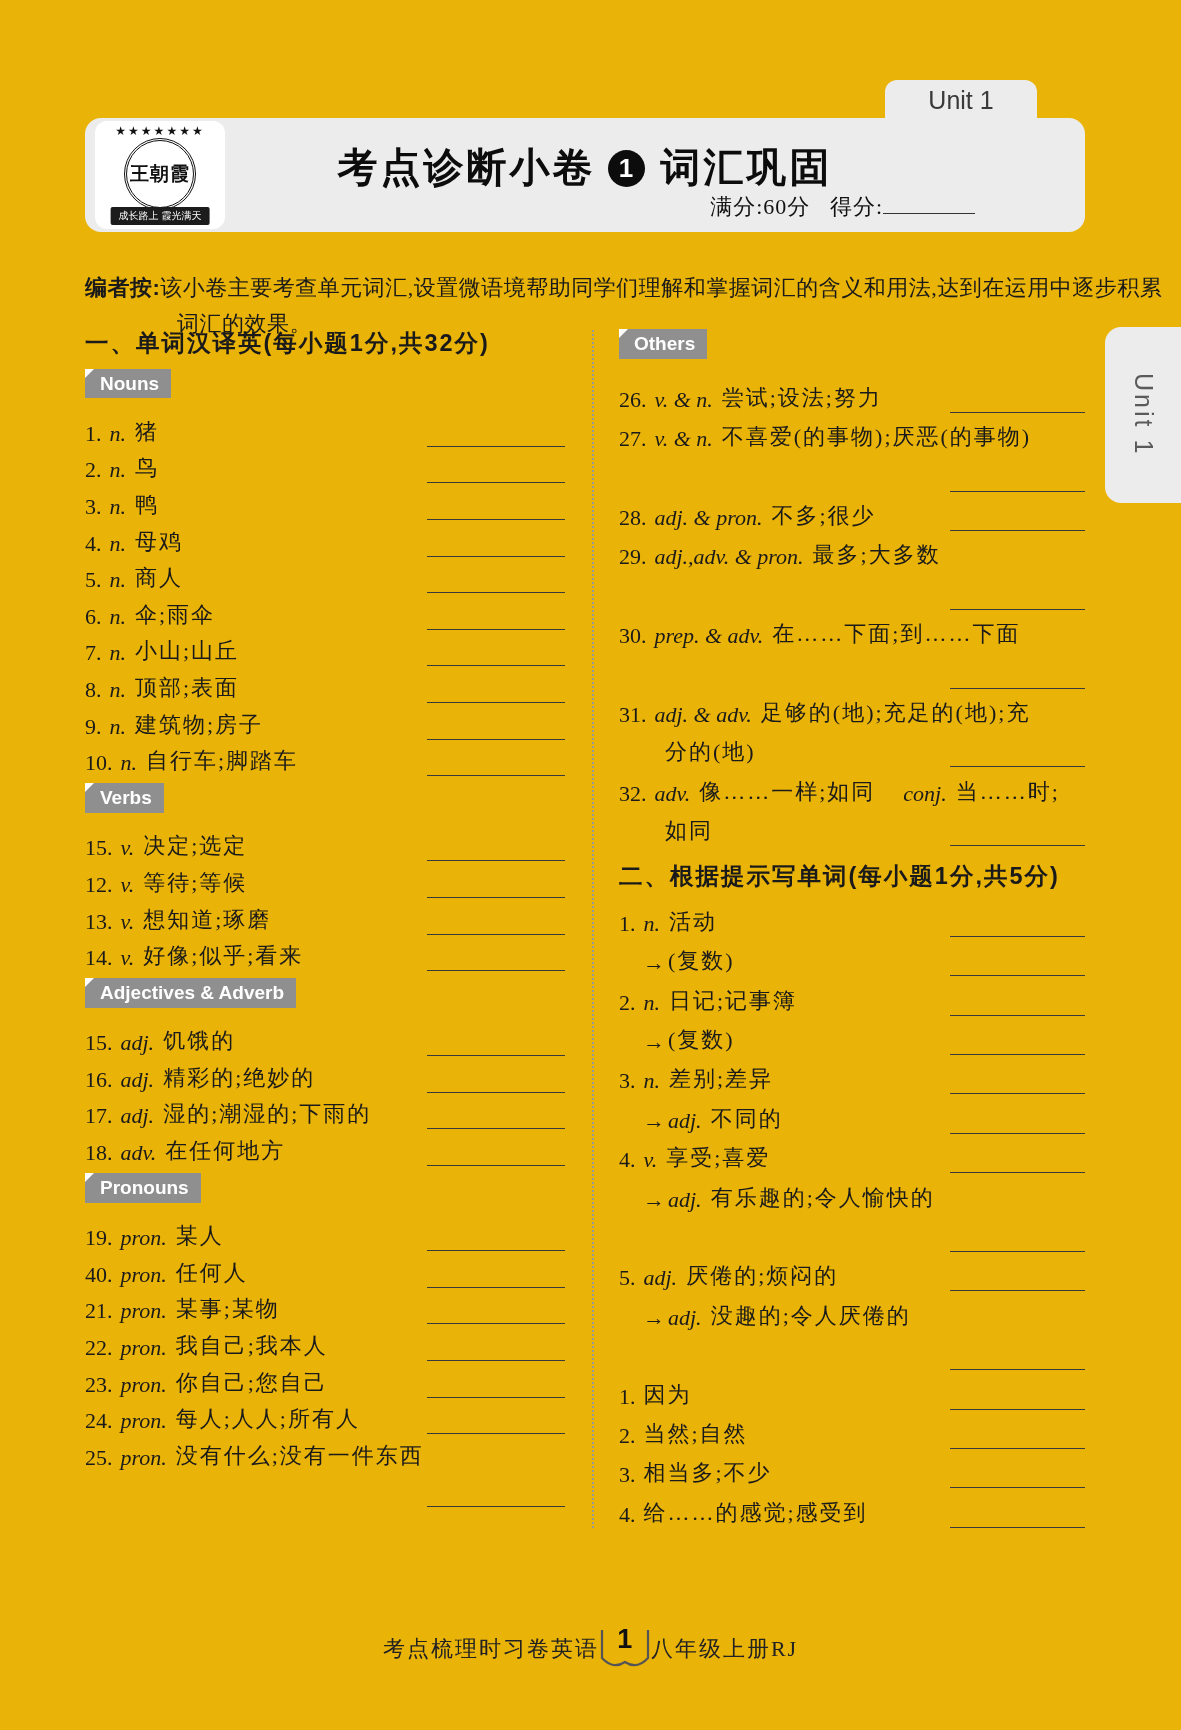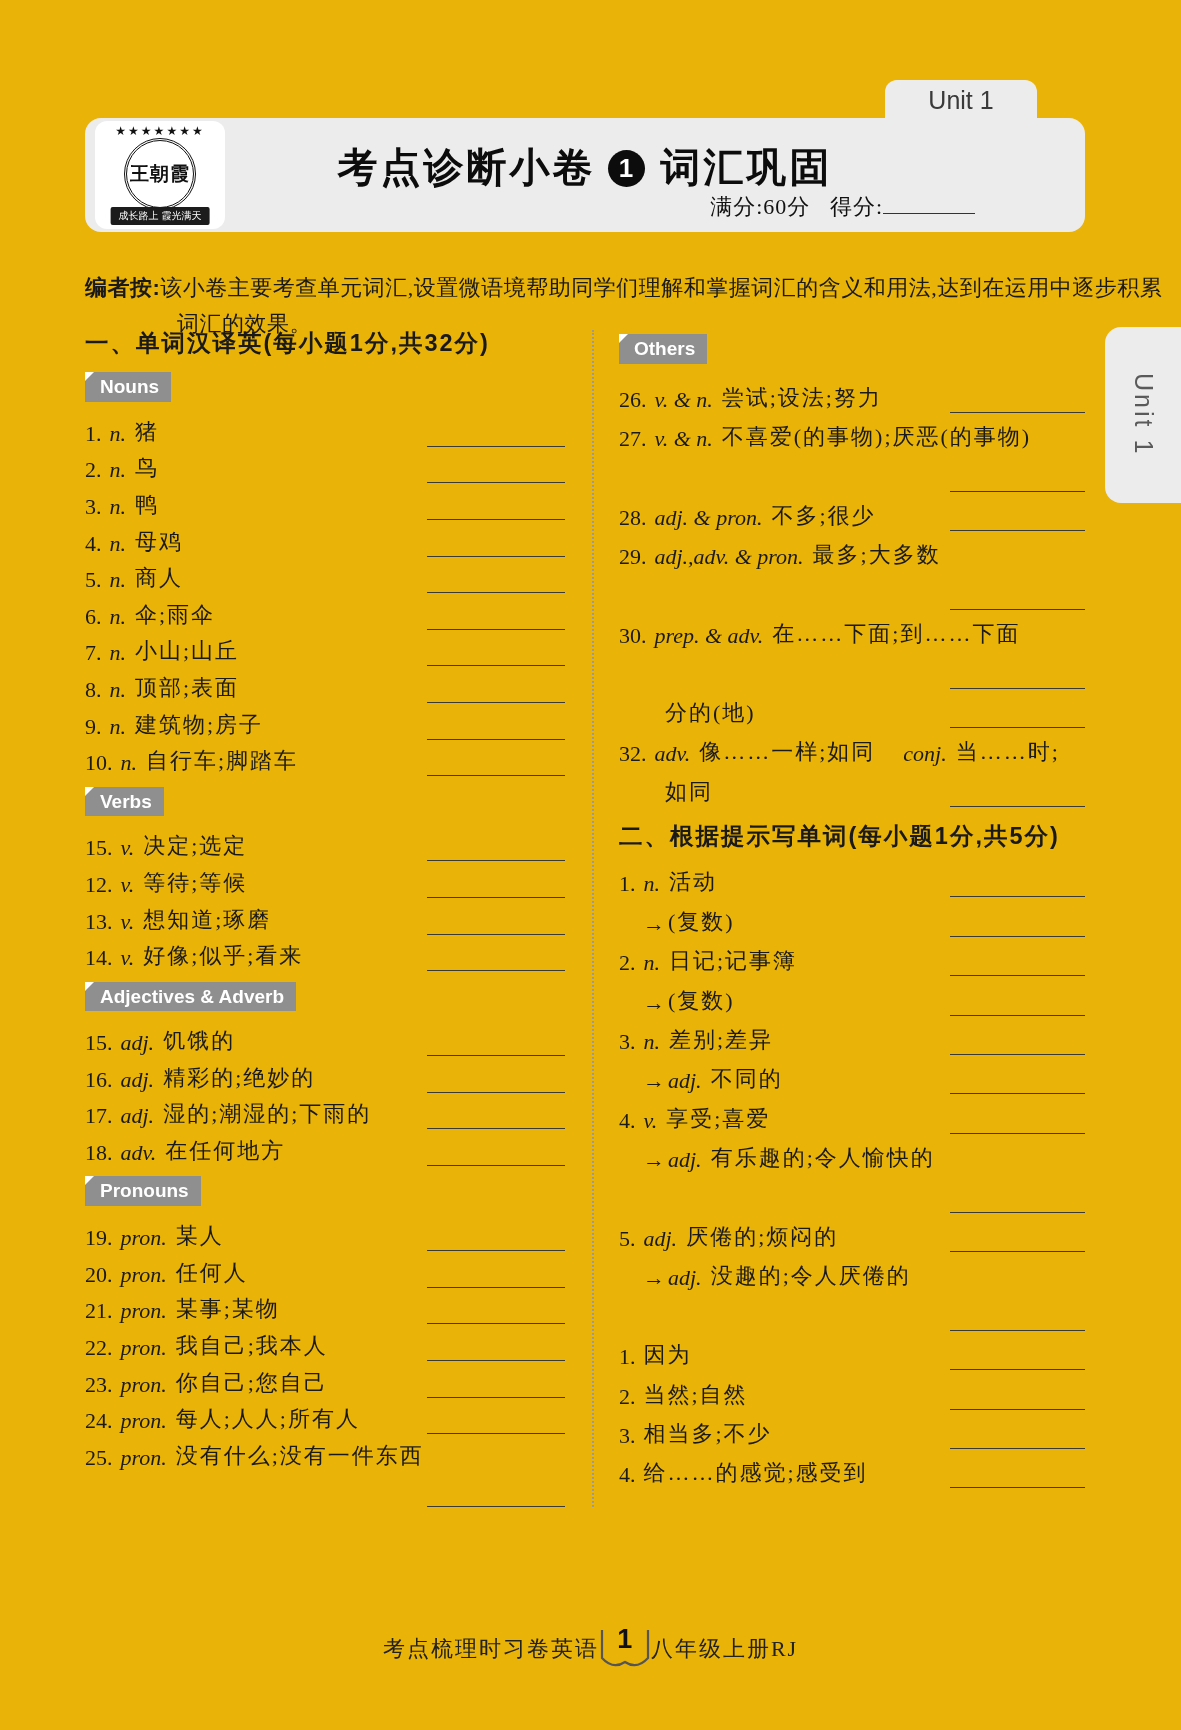--- a/index.html
+++ b/index.html
@@ -58,21 +58,21 @@
   .arrow{margin-right:3px;flex:none;}
   .pos{font-style:italic;margin-right:9px;flex:none;}
   .txt{letter-spacing:2px;}
   .txt + .pos{margin-left:28px;}
   .row-cont{padding-left:46px;}
   .row-arrow{padding-left:24px;}
   .row-heading{font-family:"Liberation Sans",sans-serif;font-weight:bold;font-size:23.5px;
                letter-spacing:1px;align-items:center;margin:3px 0 2px;}
   .col-right .row-heading{margin-top:10px;}
   .gap-top{margin-top:28px;}
-  .row-label{margin:7px 0 5px;align-items:center;}
+  .row-label{margin:7px 0 5px;align-items:flex-start;}
   .glabel{position:relative;display:inline-block;background:#8f8f8f;color:#fff;
           font-family:"Liberation Sans",sans-serif;font-weight:bold;font-size:19px;
           line-height:1.25;padding:3px 12px 3px 15px;}
   .glabel::before{content:"";position:absolute;left:0;top:0;width:0;height:0;
           border-top:9px solid #fff;border-right:9px solid transparent;}
   .blankline{margin-left:auto;border-bottom:1.7px solid #3a3a3a;height:26px;flex:none;}
   .col-left .blankline{width:138px;}
   .col-right .blankline{width:135px;}
   .row-blankrow{justify-content:flex-end;}
 
@@ -307,21 +307,21 @@
 
           <span class="num">19.</span>
 
           <span class="pos">pron.</span>
           <span class="txt">某人</span>
 
           <span class="blankline"></span>
         </div>
         <div class="row row-item">
 
-          <span class="num">20.</span>
+          <span class="num">40.</span>
 
           <span class="pos">pron.</span>
           <span class="txt">任何人</span>
 
           <span class="blankline"></span>
         </div>
         <div class="row row-item">
 
           <span class="num">21.</span>
 
@@ -423,20 +423,28 @@
 
           <span class="num">30.</span>
 
           <span class="pos">prep. &amp; adv.</span>
           <span class="txt">在……下面;到……下面</span>
 
         </div>
         <div class="row row-blankrow">
 
           <span class="blankline"></span>
+        </div>
+        <div class="row row-item">
+
+          <span class="num">31.</span>
+
+          <span class="pos">adj. &amp; adv.</span>
+          <span class="txt">足够的(地);充足的(地);充</span>
+
         </div>
         <div class="row row-cont">
 
           <span class="txt">分的(地)</span>
 
           <span class="blankline"></span>
         </div>
         <div class="row row-item">
 
           <span class="num">32.</span>

